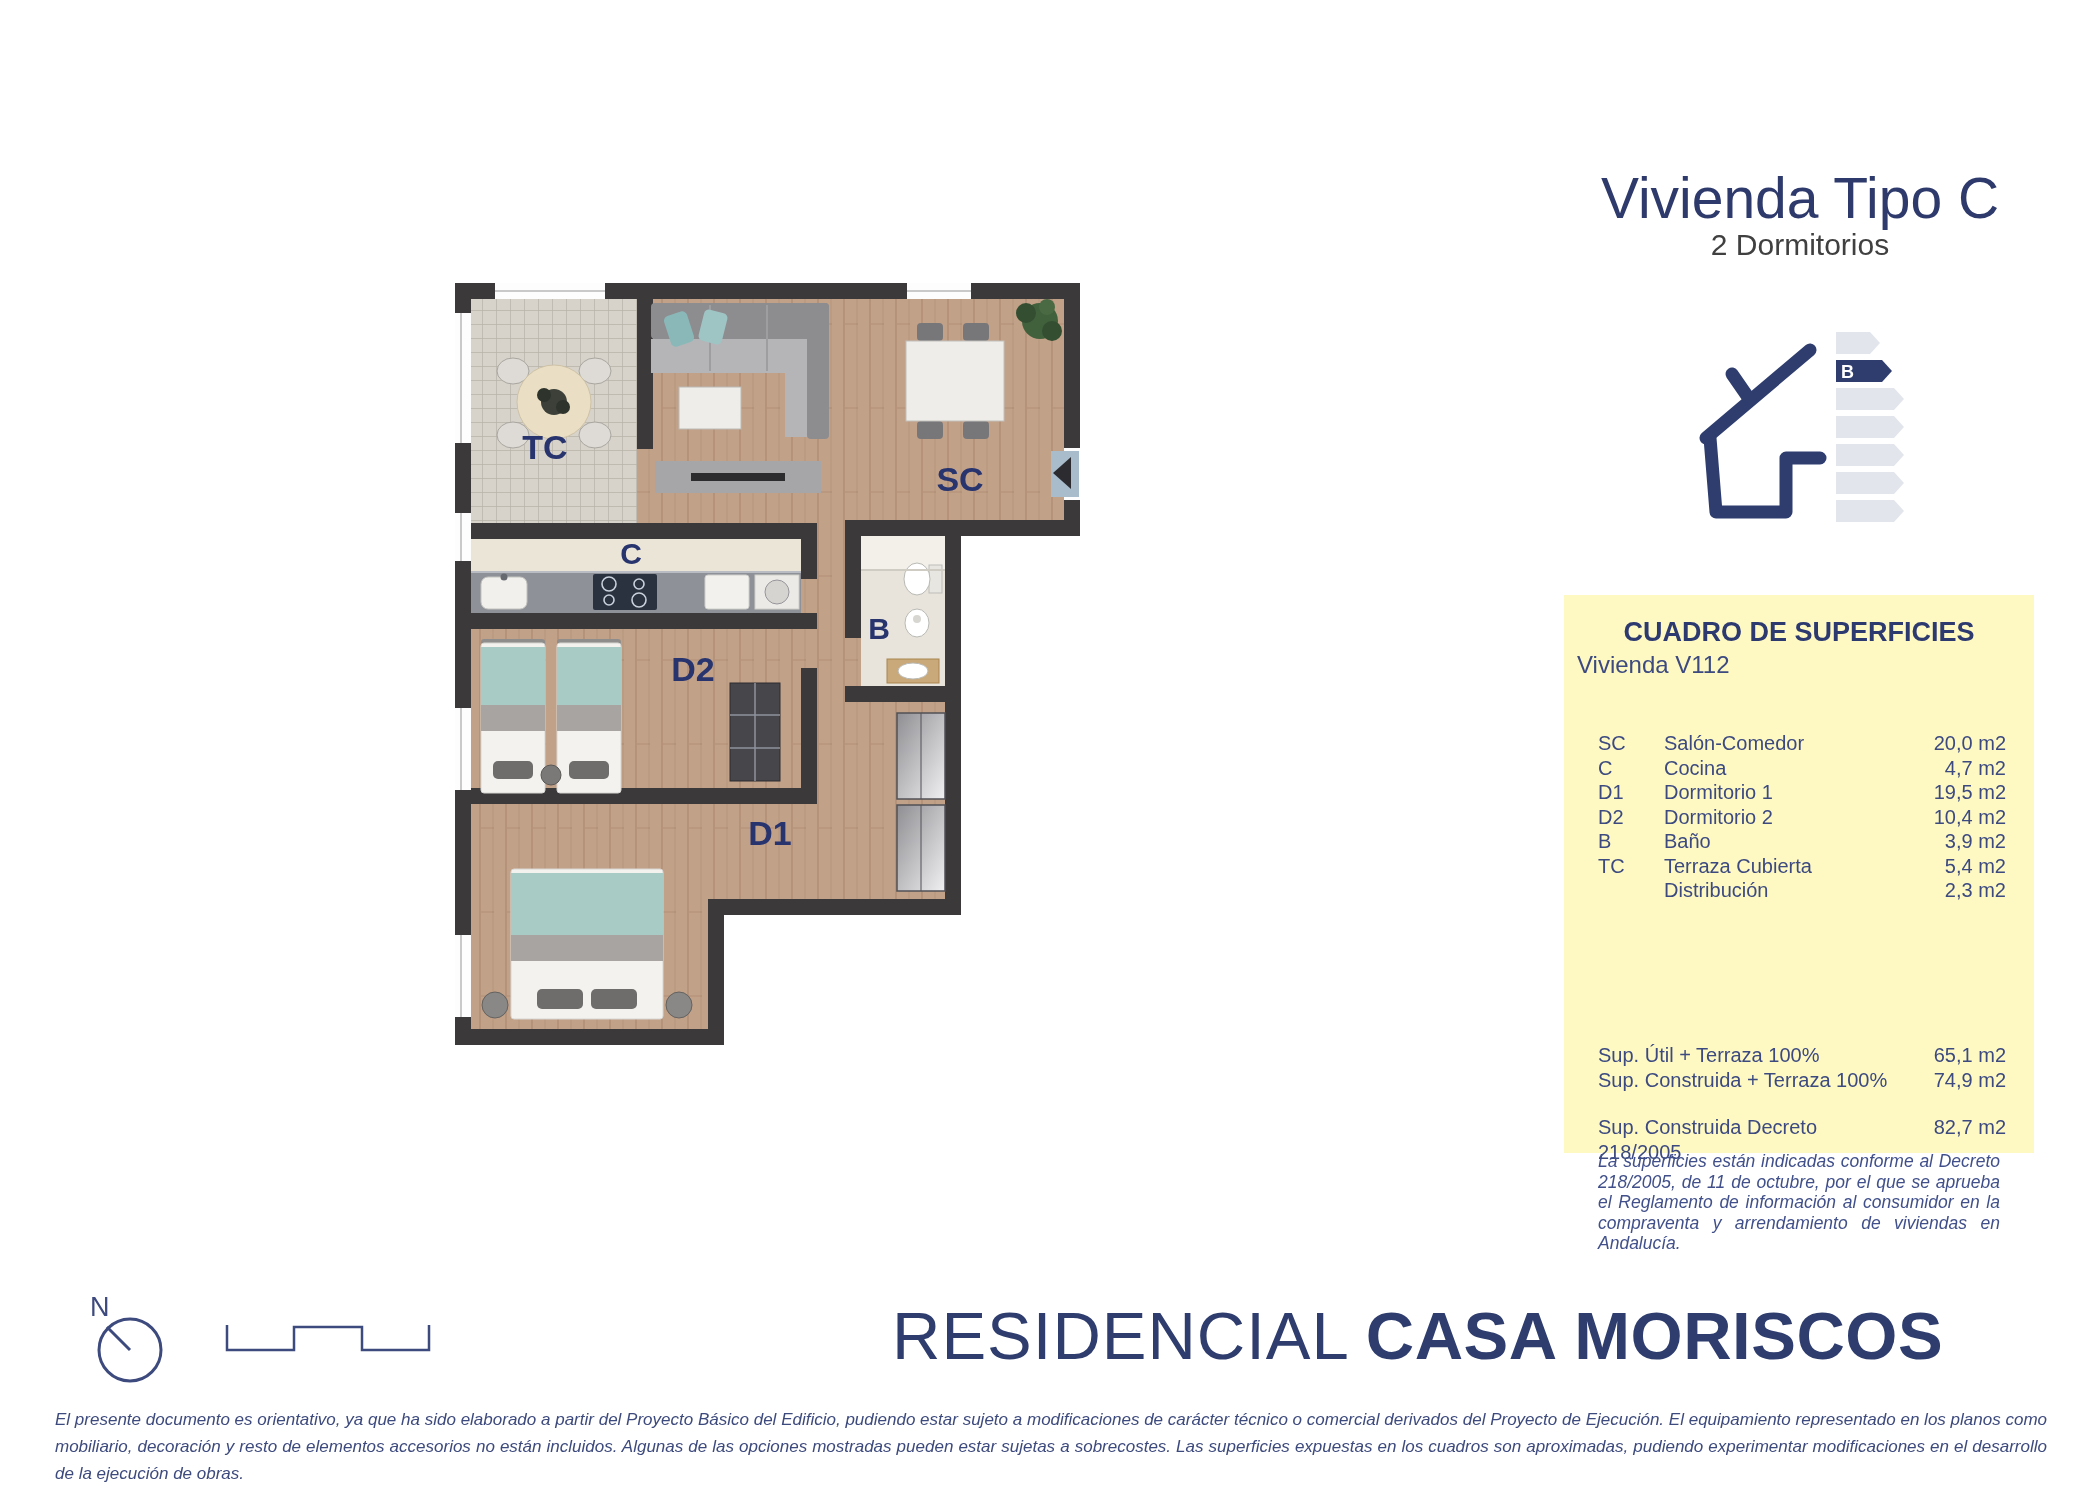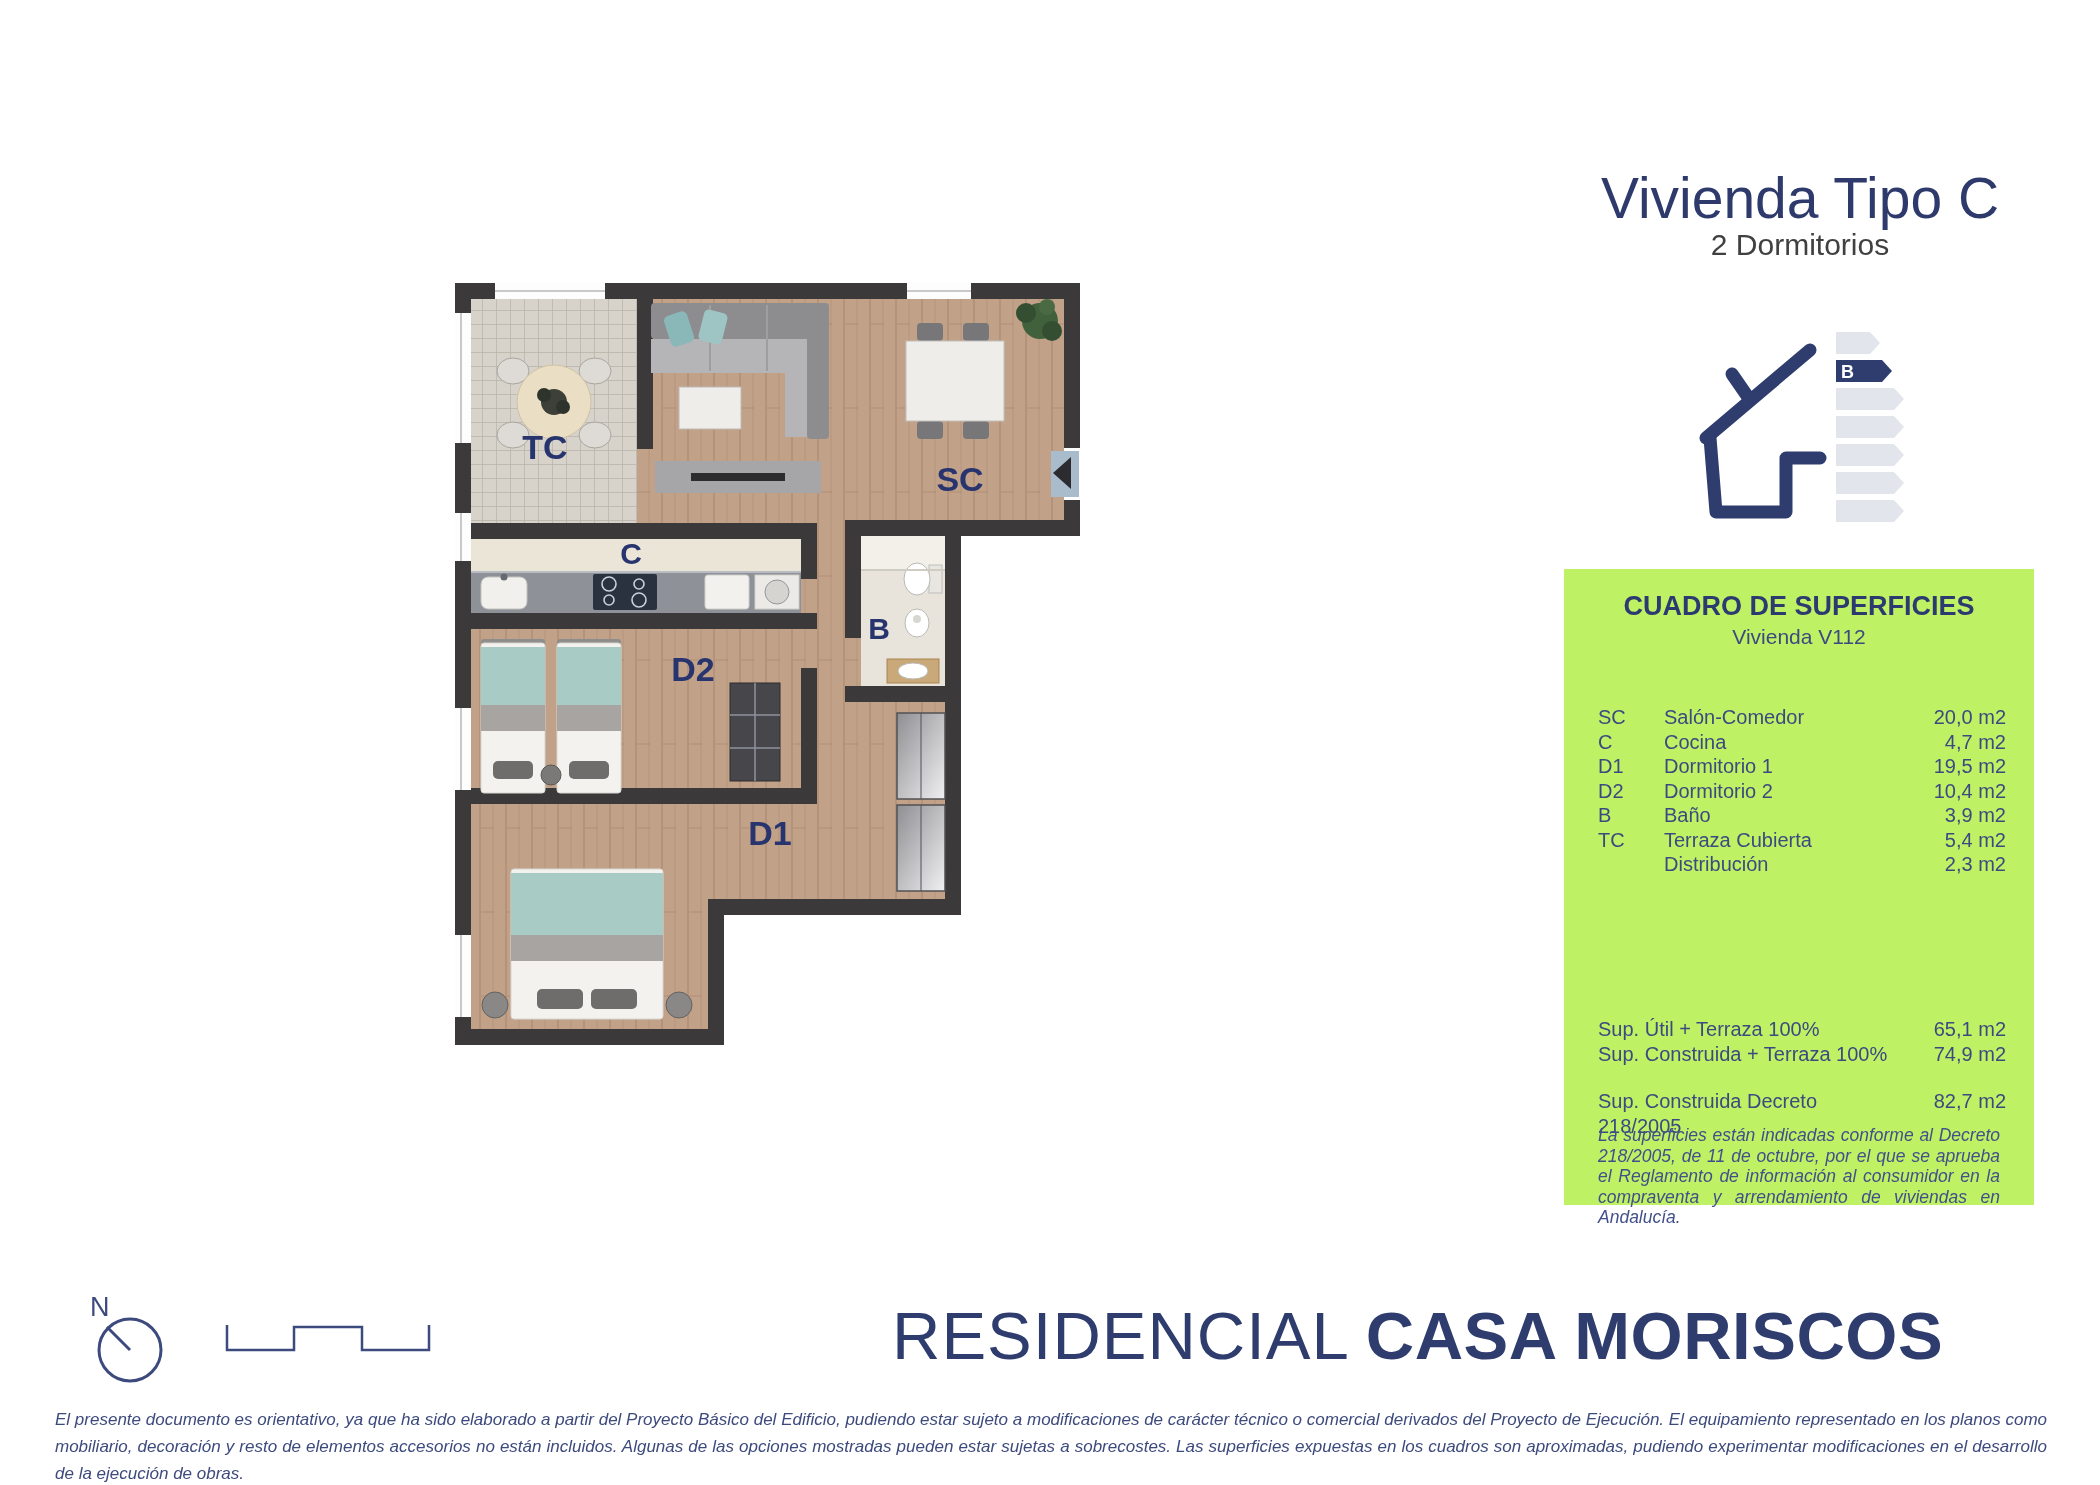--- a/index.html
+++ b/index.html
@@ -3,24 +3,24 @@
 <meta charset="utf-8">
 <style>
   html,body{margin:0;padding:0;background:#ffffff;}
   #page{position:relative;width:2100px;height:1485px;background:#ffffff;overflow:hidden;
         font-family:"Liberation Sans", sans-serif;color:#2e3a6b;}
   
   .title-block{position:absolute;left:1540px;top:168px;width:520px;text-align:center;}
   .title-main{font-size:57px;font-weight:normal;color:#2e3a6b;letter-spacing:0px;line-height:60px;}
   .title-sub{font-size:30px;color:#404040;margin-top:0;}
   .energy{position:absolute;left:1688px;top:330px;width:216px;height:202px;}
-  .panel{position:absolute;left:1564px;top:569px;width:470px;height:636px;background:#bef264;color:#3c4a80;}
+  .panel{position:absolute;left:1564px;top:595px;width:470px;height:558px;background:#fef9c3;color:#3c4a80;}
   .panel-heading{position:absolute;top:22px;left:0;width:100%;text-align:center;
                  font-size:27px;font-weight:bold;color:#2d3a70;}
-  .panel-sub{position:absolute;top:56px;left:0;width:100%;text-align:center;font-size:21px;}
+  .panel-sub{position:absolute;top:56px;left:0;width:100%;text-align:left;font-size:24px;padding-left:13px;}
   .s-table{position:absolute;top:136px;left:0;width:100%;}
   .t-row{display:flex;padding:0 28px 0 34px;line-height:24.5px;font-size:20px;}
   .t-code{width:66px;}
   .t-name{flex:1;}
   .t-val{width:112px;text-align:right;}
   .totals{position:absolute;top:448px;left:0;width:100%;}
   .totals2{position:absolute;top:520px;left:0;width:100%;}
   .note{position:absolute;top:556px;left:34px;width:402px;font-size:17.5px;line-height:20.5px;
         font-style:italic;text-align:justify;color:#41508a;}
   

